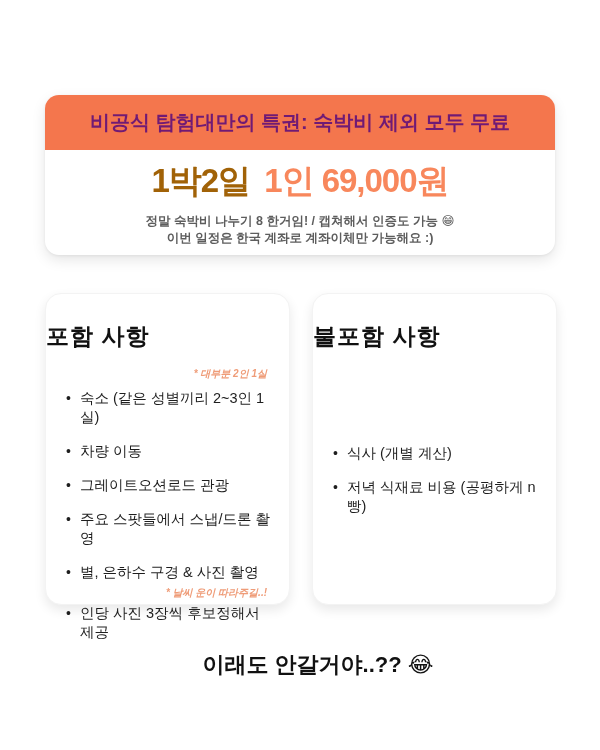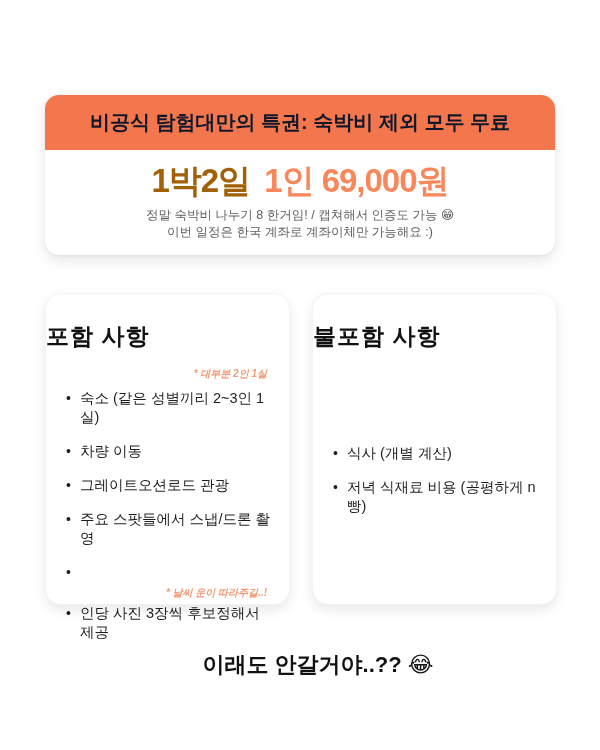--- a/index.html
+++ b/index.html
@@ -6,26 +6,26 @@
   html,body { width:600px; height:750px; background:#ffffff;
     font-family:"Liberation Sans","DejaVu Sans",sans-serif; color:#1e1e1e; }
   .stage { position:relative; width:600px; height:750px; overflow:hidden; background:#ffffff; }
 
   
   .top-card { position:absolute; left:45px; top:95px; width:510px; height:160px;
     background:#ffffff; border-radius:14px;
     box-shadow:0 5px 14px rgba(0,0,0,.10), 0 1px 3px rgba(0,0,0,.06); }
   .banner { height:55px; background:#F4764D; border-radius:14px 14px 0 0;
     display:flex; align-items:center; justify-content:center; }
-  .banner-title { color:#0f172a; font-weight:800; font-size:20px; letter-spacing:0px; }
+  .banner-title { color:#701a75; font-weight:800; font-size:20px; letter-spacing:0px; }
   .price-body { height:105px; text-align:center; padding-top:11px; }
   .price-line { font-size:33px; font-weight:800; letter-spacing:-1px; line-height:40px; }
   .duration { color:#a16207; }
   .amount { color:#F8875C; margin-left:14px; }
-  .price-notes { margin-top:6px; font-size:12.5px; color:#5d5d5d; line-height:17px; }
+  .price-notes { margin-top:12px; font-size:12.5px; color:#5d5d5d; line-height:17px;font-weight:bold; }
 
   
   .card { position:absolute; top:293px; width:245px; height:312px; background:#ffffff;
     border-radius:16px; border:1px solid #f3f3f3;
     box-shadow:0 5px 12px rgba(0,0,0,.09); }
   .card-left  { left:45px; }
   .card-right { left:312px; }
   .card-title { text-align:left; margin-top:27px; font-size:23px; font-weight:800;
     letter-spacing:1px; color:#111; }
   .note { color:#EF9C78; font-size:10px; font-style:italic; font-weight:700; }
@@ -76,20 +76,21 @@
       <li class="item">
         <span class="bullet">•</span>
         <span>그레이트오션로드 관광</span>
       </li>
       <li class="item">
         <span class="bullet">•</span>
         <span>주요 스팟들에서 스냅/드론 촬영</span>
       </li>
       <li class="item">
         <span class="bullet">•</span>
+        <span>별, 은하수 구경 &amp; 사진 촬영</span>
       </li>
       <div class="note mid-note">* 날씨 운이 따라주길..!</div>
       <li class="item">
         <span class="bullet">•</span>
         <span>인당 사진 3장씩 후보정해서 제공</span>
       </li>
     </ul>
   </div>
 
   <div class="card card-right">

